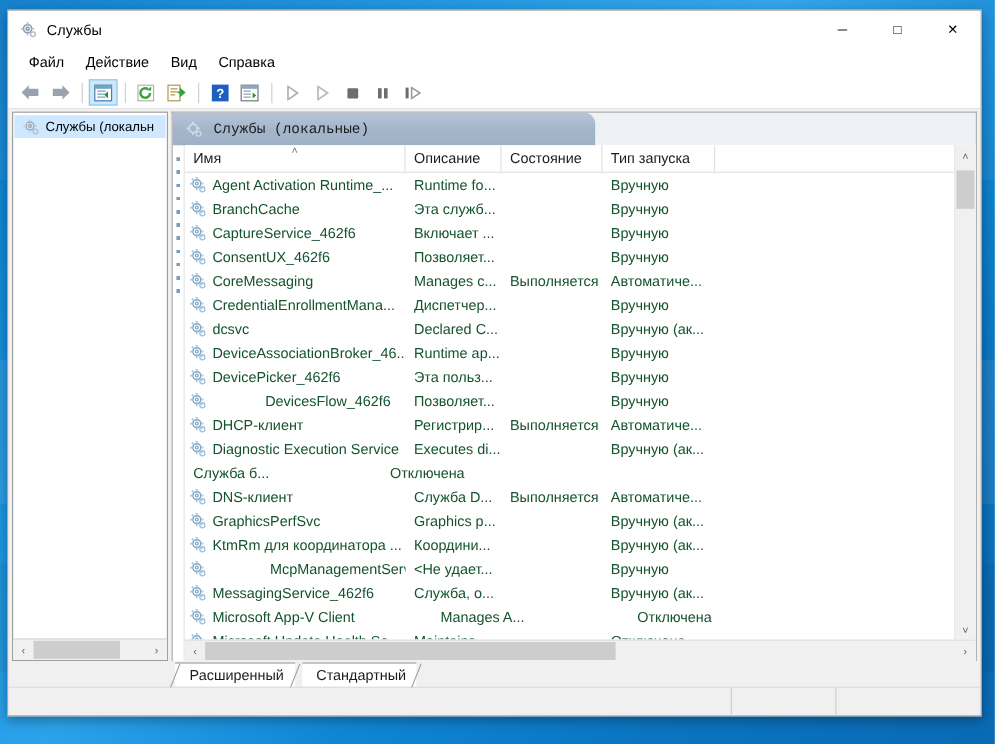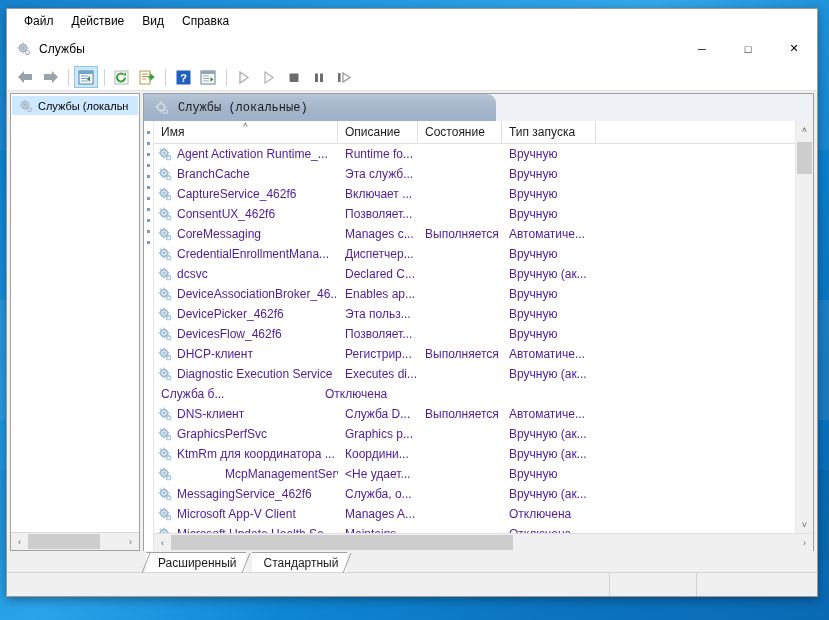--- a/index.html
+++ b/index.html
@@ -251,21 +251,21 @@
     transform: translateX(-50%);
     font-size: 9px; color: #707070;
   }
 
   .rows { flex: 1; overflow: hidden; }
   .row {
     height: 20px;
     display: flex;
     align-items: center;
     font-size: 12px;
-    color: #4c1d95;
+    color: #14532d;
     white-space: nowrap;
   }
   .cell {
     box-sizing: border-box;
     padding-left: 7px;
     overflow: hidden;
     white-space: nowrap;
     display: flex; align-items: center;
   }
   .cell.name { padding-left: 3px; }
@@ -340,27 +340,20 @@
   #status-bar .sb-div { width: 1px; height: 23px; background: #d0d0d0; }
 </style>
 </head>
 <body>
 
 <div class="wallpaper-band" style="top:0;height:150px;"></div>
 <div class="wallpaper-band" style="top:300px;height:120px;background:rgba(255,255,255,0.07);"></div>
 <div class="wallpaper-band" style="top:470px;height:90px;background:rgba(0,0,0,0.04);"></div>
 
 <div id="app-window">
-
-  <div id="menu-bar">
-    <div class="menu-item"><span>Файл</span></div>
-    <div class="menu-item"><span>Действие</span></div>
-    <div class="menu-item"><span>Вид</span></div>
-    <div class="menu-item"><span>Справка</span></div>
-  </div>
 
   <div id="title-bar">
     <span class="title-icon">
       <svg width="16" height="16" viewBox="0 0 16 16">
         <g fill="none" stroke="#8a9aa8" stroke-width="1.3">
           <circle cx="7" cy="7" r="3.4"></circle>
           <circle cx="7" cy="7" r="1.3"></circle>
         </g>
         <g fill="#b9c6d2">
           <rect x="6.2" y="1.4" width="1.6" height="2.1"></rect>
@@ -379,20 +372,27 @@
       <div class="win-btn">
         <span>─</span>
       </div>
       <div class="win-btn">
         <span>□</span>
       </div>
       <div class="win-btn close">
         <span>✕</span>
       </div>
     </div>
+  </div>
+
+  <div id="menu-bar">
+    <div class="menu-item"><span>Файл</span></div>
+    <div class="menu-item"><span>Действие</span></div>
+    <div class="menu-item"><span>Вид</span></div>
+    <div class="menu-item"><span>Справка</span></div>
   </div>
 
   <div id="toolbar">
     <div class="tb-btn">
       <svg width="17" height="14" viewBox="0 0 17 14">
         <path d="M7 1 L1 7 L7 13 L7 10 L15 10 L15 4 L7 4 Z" fill="#9aa3ab"></path>
       </svg>
     </div>
     <div class="tb-btn">
       <svg width="17" height="14" viewBox="0 0 17 14">
@@ -728,21 +728,21 @@
                             <rect x="6.2" y="10.5" width="1.6" height="2"></rect>
                             <rect x="1.5" y="6.2" width="2" height="1.6"></rect>
                             <rect x="10.5" y="6.2" width="2" height="1.6"></rect>
                             <rect x="2.6" y="2.6" width="1.6" height="1.6" transform="rotate(45 3.4 3.4)"></rect>
                             <rect x="10.1" y="10.1" width="1.6" height="1.6" transform="rotate(45 10.9 10.9)"></rect>
                           </g>
                           <circle cx="11.6" cy="11.7" r="2.1" fill="none" stroke="#9ec2de" stroke-width="1.1"></circle>
                         </svg></span>
                       <span>DeviceAssociationBroker_46...</span>
                     </div>
-                    <div class="cell" style="width: 80px;">Enables ap...</div>
+                    <div class="cell" style="width: 80px;">Runtime ap...</div>
                     <div class="cell" style="width: 84px;"></div>
                     <div class="cell" style="width: 94px;">Вручную</div>
                   </div>
                   <div class="row">
                     <div class="cell name" style="width: 184px;">
                       <span class="svc-icon"><svg width="16" height="16" viewBox="0 0 16 16">
                           <g fill="none" stroke="#7fa6c4" stroke-width="1.25">
                             <circle cx="7" cy="7" r="3.3"></circle>
                           </g>
                           <circle cx="7" cy="7" r="1.2" fill="#ffffff" stroke="#7fa6c4" stroke-width="1"></circle>
@@ -756,21 +756,21 @@
                           </g>
                           <circle cx="11.6" cy="11.7" r="2.1" fill="none" stroke="#9ec2de" stroke-width="1.1"></circle>
                         </svg></span>
                       <span>DevicePicker_462f6</span>
                     </div>
                     <div class="cell" style="width: 80px;">Эта польз...</div>
                     <div class="cell" style="width: 84px;"></div>
                     <div class="cell" style="width: 94px;">Вручную</div>
                   </div>
                   <div class="row">
-                    <div class="cell name" style="width: 184px;">
+                    <div class="cell name" style="width: 184px; gap: 44px;">
                       <span class="svc-icon"><svg width="16" height="16" viewBox="0 0 16 16">
                           <g fill="none" stroke="#7fa6c4" stroke-width="1.25">
                             <circle cx="7" cy="7" r="3.3"></circle>
                           </g>
                           <circle cx="7" cy="7" r="1.2" fill="#ffffff" stroke="#7fa6c4" stroke-width="1"></circle>
                           <g fill="#a8cae4">
                             <rect x="6.2" y="1.5" width="1.6" height="2"></rect>
                             <rect x="6.2" y="10.5" width="1.6" height="2"></rect>
                             <rect x="1.5" y="6.2" width="2" height="1.6"></rect>
                             <rect x="10.5" y="6.2" width="2" height="1.6"></rect>
@@ -963,21 +963,21 @@
                             <rect x="6.2" y="10.5" width="1.6" height="2"></rect>
                             <rect x="1.5" y="6.2" width="2" height="1.6"></rect>
                             <rect x="10.5" y="6.2" width="2" height="1.6"></rect>
                             <rect x="2.6" y="2.6" width="1.6" height="1.6" transform="rotate(45 3.4 3.4)"></rect>
                             <rect x="10.1" y="10.1" width="1.6" height="1.6" transform="rotate(45 10.9 10.9)"></rect>
                           </g>
                           <circle cx="11.6" cy="11.7" r="2.1" fill="none" stroke="#9ec2de" stroke-width="1.1"></circle>
                         </svg></span>
                       <span>Microsoft App-V Client</span>
                     </div>
-                    <div class="cell" style="width: 80px;">Manages A...</div>
+                    <div class="cell" style="width: 80px; margin-left: 22px;">Manages A...</div>
                     <div class="cell" style="width: 84px;"></div>
                     <div class="cell" style="width: 94px;">Отключена</div>
                   </div>
                   <div class="row">
                     <div class="cell name" style="width: 184px;">
                       <span class="svc-icon"><svg width="16" height="16" viewBox="0 0 16 16">
                           <g fill="none" stroke="#7fa6c4" stroke-width="1.25">
                             <circle cx="7" cy="7" r="3.3"></circle>
                           </g>
                           <circle cx="7" cy="7" r="1.2" fill="#ffffff" stroke="#7fa6c4" stroke-width="1"></circle>

